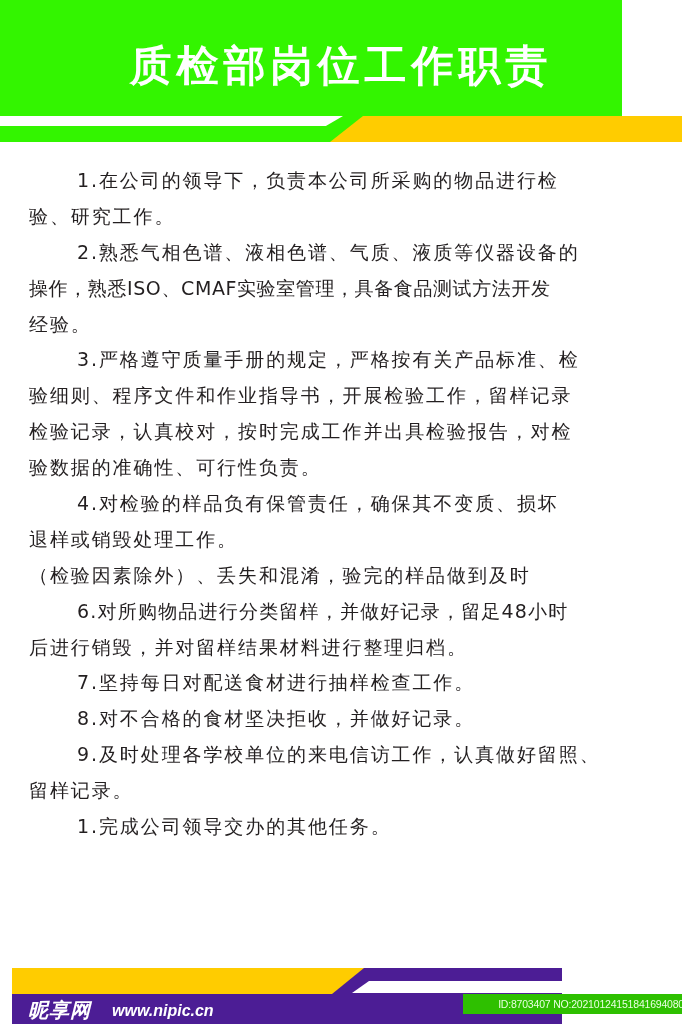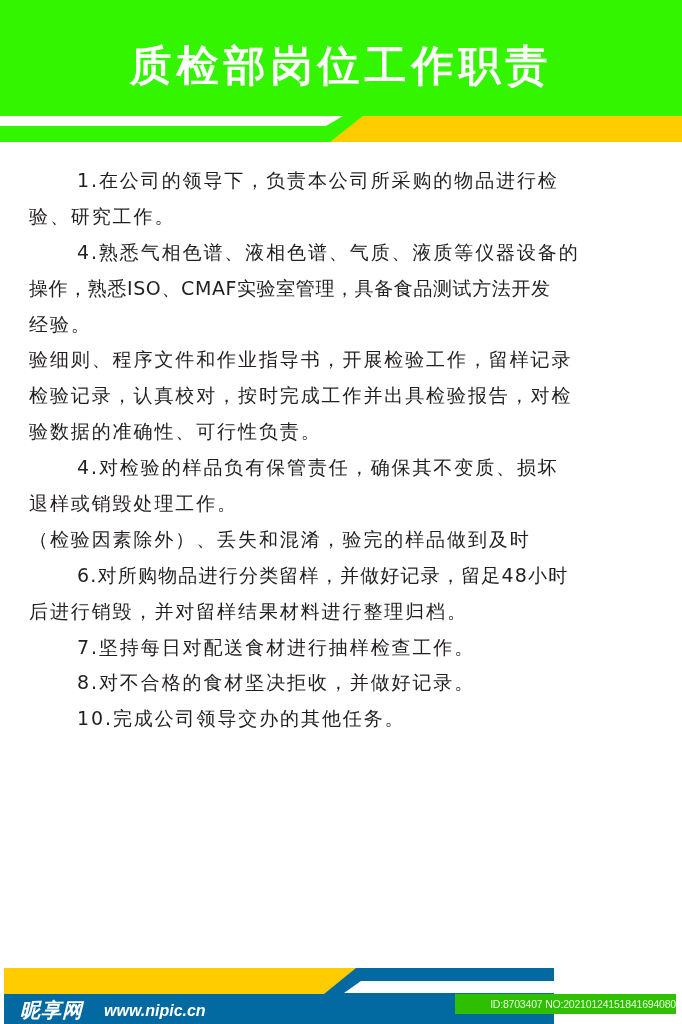--- a/index.html
+++ b/index.html
@@ -1,42 +1,42 @@
 <!DOCTYPE html>
 <html><head>
 <meta charset="utf-8">
 <style>
   html, body { margin: 0; padding: 0; }
   body {
     width: 682px; height: 1024px; position: relative; overflow: hidden;
     background: #ffffff;
     font-family: "DejaVu Sans", "Liberation Sans", sans-serif;
   }
-  .header { position: absolute; left: 0; top: 0; width: 682px; height: 142px; background: #33f500; }
+  .header { position: absolute; left: 0; top: 0; width: 622px; height: 142px; background: #33f500; }
   .title {
     position: absolute; left: 0; top: 36px; width: 682px; text-align: center;
     color: #ffffff; font-weight: bold; font-size: 42px; letter-spacing: 5px; line-height: 60px;
   }
   .hdr-white-stripe {
     position: absolute; left: 0; top: 116px; height: 10px; width: 343px;
     background: #ffffff;
     clip-path: polygon(0 0, 100% 0, 95% 100%, 0 100%);
   }
   .hdr-yellow {
     position: absolute; left: 330px; top: 116px; height: 26px; width: 352px;
     background: #ffcc00;
     clip-path: polygon(33px 0, 100% 0, 100% 100%, 0 100%);
   }
   .content {
     position: absolute; left: 29px; top: 163px; width: 590px;
     color: #231f20; font-size: 19px; line-height: 35.9px;
   }
   .line { height: 35.9px; white-space: nowrap; letter-spacing: 1.9px; }
   .line.indent { padding-left: 48px; }
-  .footer { position: absolute; left: 4px; top: 968px; width: 550px; height: 56px; background: #0369a1; }
+  .footer { position: absolute; left: 12px; top: 968px; width: 550px; height: 56px; background: #4c1d95; }
   .ftr-yellow {
     position: absolute; left: 0; top: 0; width: 352px; height: 26px; background: #ffcc00;
     clip-path: polygon(0 0, 100% 0, 320px 100%, 0 100%);
   }
   .ftr-white-stripe {
     position: absolute; left: 340px; top: 13px; width: 342px; height: 12px; background: #ffffff;
     clip-path: polygon(17px 0, 100% 0, 100% 100%, 0 100%);
   }
   .watermark-logo {
     position: absolute; left: 16px; top: 31px; color: #ffffff; font-style: italic; font-weight: bold;
@@ -62,46 +62,51 @@
   <div class="hdr-white-stripe"></div>
   <div class="hdr-yellow"></div>
 </div>
 
 <div class="content">
   <div>
     <div class="line indent">1.在公司的领导下，负责本公司所采购的物品进行检</div>
     <div class="line">验、研究工作。</div>
   </div>
   <div>
-    <div class="line indent">4.熟悉气相色谱、液相色谱、气质、液质等仪器设备的</div>
+    <div class="line indent">2.熟悉气相色谱、液相色谱、气质、液质等仪器设备的</div>
     <div class="line" style="letter-spacing:0.6px">操作，熟悉ISO、CMAF实验室管理，具备食品测试方法开发</div>
     <div class="line">经验。</div>
   </div>
   <div>
+    <div class="line indent">3.严格遵守质量手册的规定，严格按有关产品标准、检</div>
     <div class="line">验细则、程序文件和作业指导书，开展检验工作，留样记录</div>
     <div class="line">检验记录，认真校对，按时完成工作并出具检验报告，对检</div>
     <div class="line">验数据的准确性、可行性负责。</div>
   </div>
   <div>
     <div class="line indent">4.对检验的样品负有保管责任，确保其不变质、损坏</div>
     <div class="line">退样或销毁处理工作。</div>
     <div class="line">（检验因素除外）、丢失和混淆，验完的样品做到及时</div>
   </div>
   <div>
     <div class="line indent" style="letter-spacing:1.2px">6.对所购物品进行分类留样，并做好记录，留足48小时</div>
     <div class="line">后进行销毁，并对留样结果材料进行整理归档。</div>
   </div>
   <div>
     <div class="line indent">7.坚持每日对配送食材进行抽样检查工作。</div>
   </div>
   <div>
     <div class="line indent">8.对不合格的食材坚决拒收，并做好记录。</div>
   </div>
   <div>
-    <div class="line indent">10.完成公司领导交办的其他任务。</div>
+    <div class="line indent">9.及时处理各学校单位的来电信访工作，认真做好留照、</div>
+    <div class="line">留样记录。</div>
+  </div>
+  <div>
+    <div class="line indent">1.完成公司领导交办的其他任务。</div>
   </div>
 </div>
 
 <div class="footer">
   <div class="ftr-yellow"></div>
   <div class="ftr-white-stripe"></div>
   <div class="watermark-logo">昵享网</div>
   <div class="watermark-url">www.nipic.cn</div>
   <div class="id-box">ID:8703407 NO:20210124151841694080</div>
 </div>

